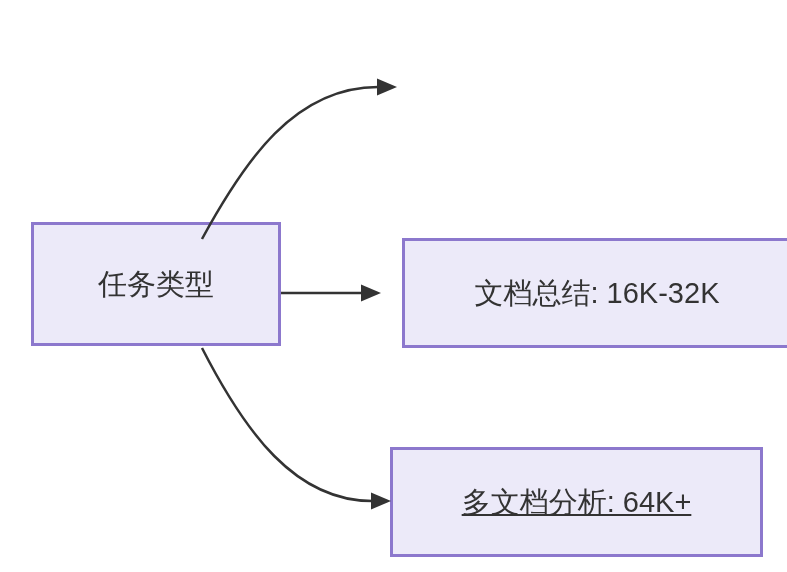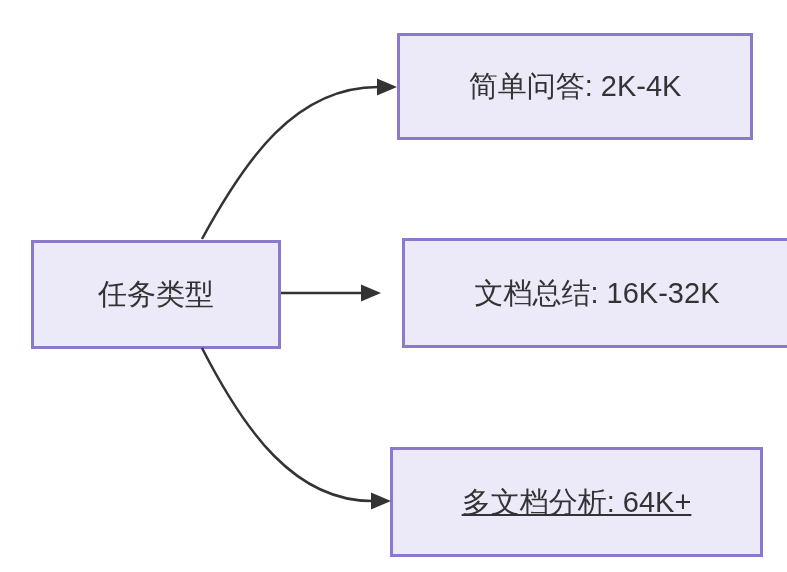--- a/index.html
+++ b/index.html
@@ -21,21 +21,21 @@
     background: #eceaf9;
     border: 3px solid #8c78cd;
     display: flex;
     align-items: center;
     justify-content: center;
     color: #333333;
     font-size: 29px;
     line-height: 1;
     white-space: nowrap;
   }
-  .node-root   { left: 31px;  top: 240px; width: 250px; height: 109px; }
+  .node-root   { left: 31px;  top: 222px; width: 250px; height: 124px; }
   .node-top    { left: 397px; top: 33px;  width: 356px; height: 107px; }
   .node-mid    { left: 380px; top: 238px; width: 390px; height: 110px; margin-left: 22px; }
   .node-bottom { left: 390px; top: 447px; width: 373px; height: 110px; text-decoration: underline; }
   .edges {
     position: absolute;
     left: 0;
     top: 0;
     width: 787px;
     height: 572px;
     pointer-events: none;
@@ -52,23 +52,20 @@
 </style>
 </head>
 <body>
 
 <div class="canvas">
 
   <div class="node node-root">
     <span class="node-label">任务类型</span>
   </div>
 
-  <div class="node node-top">
-    <span class="node-label">简单问答: 2K-4K</span>
-  </div>
 
   <div class="node node-mid">
     <span class="node-label">文档总结: 16K-32K</span>
   </div>
 
   <div class="node node-bottom">
     <span class="node-label">多文档分析: 64K+</span>
   </div>
 
   <svg class="edges" width="787" height="572" viewBox="0 0 787 572" aria-hidden="true">

